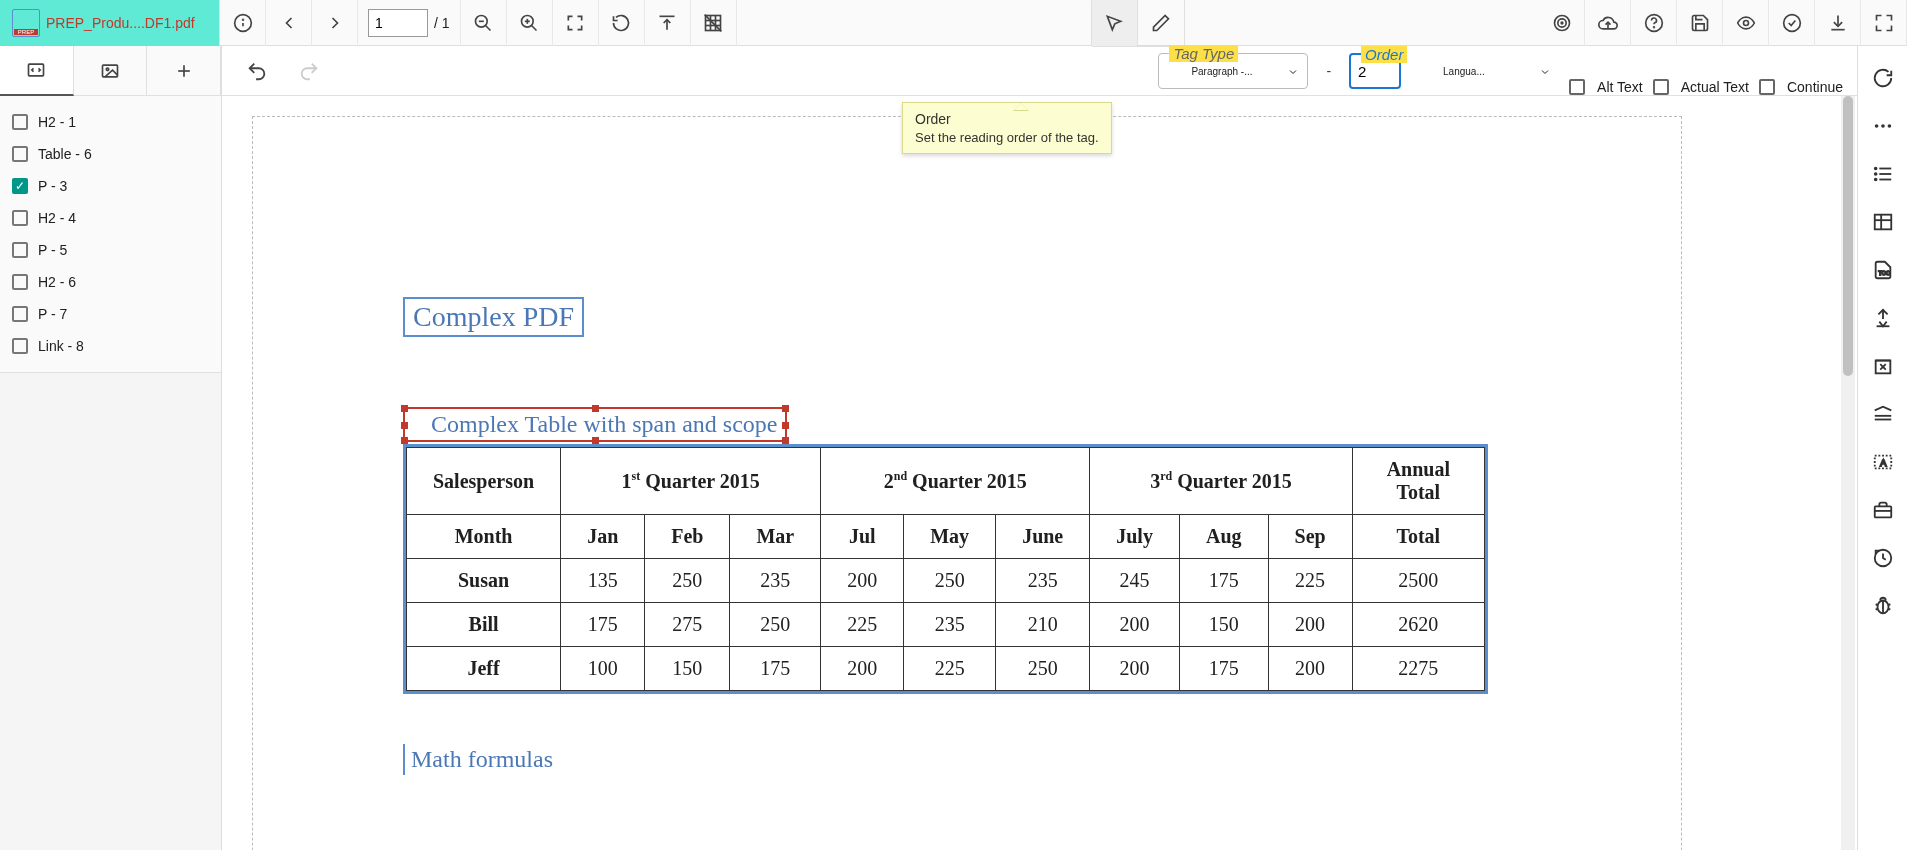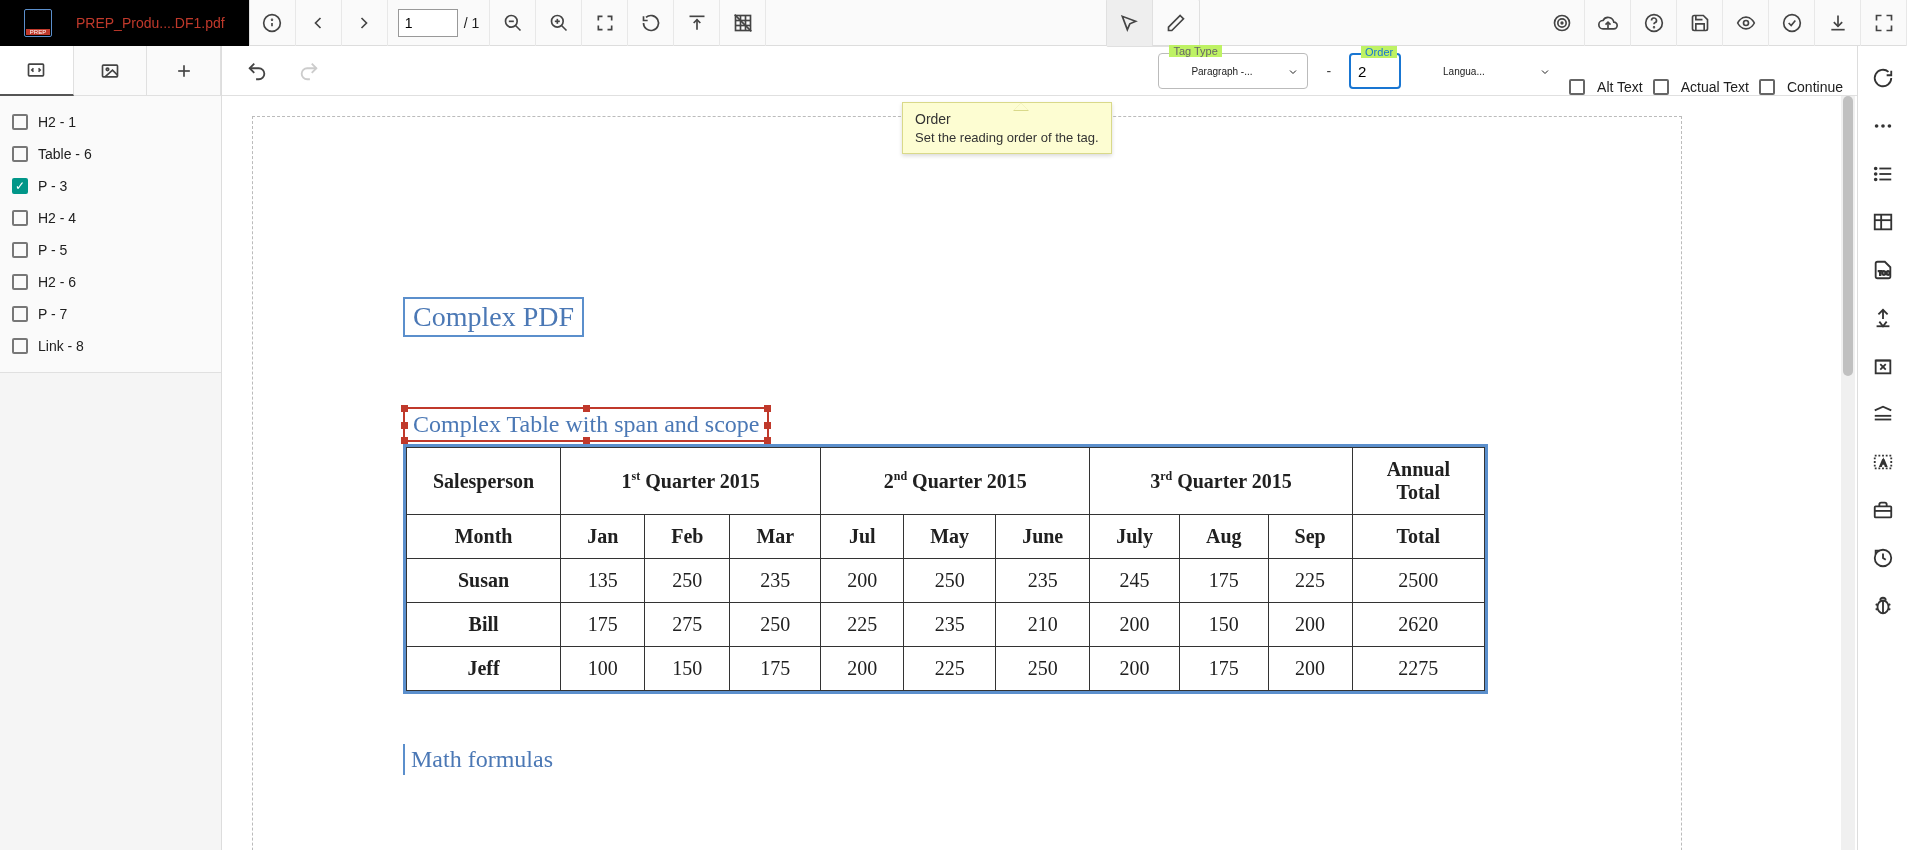--- a/index.html
+++ b/index.html
@@ -1,18 +1,18 @@
 <!DOCTYPE html>
 <html><head>
 <meta charset="utf-8">
 <style>
   * { box-sizing: border-box; margin: 0; padding: 0; }
   body { font-family: Arial, Helvetica, sans-serif; font-size: 14px; color: #202020; background: #fff; overflow: hidden; width: 1907px; height: 850px; }
   .toolbar-top { height: 46px; display: flex; align-items: center; border-bottom: 1px solid #ddd; background: #fafafa; }
-  .tab { display:flex; align-items:center; height:46px; padding: 0 24px; background:#000000; border-right: 1px solid #e0e0e0; min-width: 220px; gap:24px; }
+  .tab { display:flex; align-items:center; height:46px; padding: 0 12px; background:#5eead4; border-right: 1px solid #e0e0e0; min-width: 220px; gap:6px; }
   .tab img, .doc-icon { width:24px; height:24px; }
   .tab-label { color:#c0392b; font-size:14px; white-space: nowrap; overflow:hidden; text-overflow:ellipsis; max-width: 170px; }
   .tbtn { width:46px; height:46px; display:flex; align-items:center; justify-content:center; color:#444; border-right:1px solid #e8e8e8; cursor:pointer; }
   .tbtn svg { width:20px; height:20px; }
   .page-input { width:60px; height:28px; border:1px solid #999; padding:2px 6px; font-size:14px; }
   .page-box { display:flex; align-items:center; gap:6px; padding:0 10px; border-right:1px solid #e8e8e8; height:46px; }
   .spacer { flex:1; }
   .pointer-group { display:flex; align-items:center; border:1px solid #e0e0e0; border-radius:2px; margin: 0 8px; }
   .pointer-group .tbtn { border-right:1px solid #e0e0e0; }
   .pointer-group .tbtn:last-child { border-right:none; }
@@ -29,37 +29,37 @@
   .chk.checked::after { content:'✓'; color:#fff; font-size:12px; }
   .spacer-bottom { flex:1; border-top:1px solid #e0e0e0; background:#f5f5f5; }
 
   .center { flex:1; display:flex; flex-direction:column; position:relative; }
   .edit-bar { height:50px; border-bottom:1px solid #e0e0e0; display:flex; align-items:center; padding: 0 14px; gap:10px; position:relative; }
   .ebtn { width:42px; height:42px; display:flex; align-items:center; justify-content:center; color:#444; cursor:pointer; border-radius:3px; }
   .ebtn.disabled { color:#ccc; }
   .ebtn svg { width:22px; height:22px; }
   .fieldset { position:relative; border:1px solid #bbb; border-radius:4px; padding:6px 8px 4px; display:flex; align-items:center; gap:6px; height:36px; }
   .fieldset.focus { border-color:#1976d2; border-width:2px; padding:5px 7px 3px; }
-  .fieldset .legend { position:absolute; top:-9px; left:10px; background:#bef264; font-size:11px; color:#666; padding:0 4px; }
+  .fieldset .legend { position:absolute; top:-9px; left:10px; background:#fde047; font-size:15px; color:#666; padding:0 4px;font-style:italic; }
   .sel { border:none; outline:none; background:transparent; font-size:10px; width:90px; text-align:left;margin-left:24px; }
   .order-in { border:none; outline:none; width:34px; font-size:15px; }
   .dash { padding:0 8px; color:#444; }
   .ck { display:flex; align-items:center; gap:12px; font-size:14px;margin-top:32px; }
   .ck-box { width:16px; height:16px; border:2px solid #666; border-radius:2px; }
 
   .canvas-wrap { flex:1; overflow:auto; background:#fff; position:relative; padding:20px 30px; }
   .page { width:1430px; min-height:900px; border:1px dashed #bbb; background:#fff; position:relative; padding:180px 150px 40px; }
   .sel-box { border:2px solid #5b8fcc; display:inline-block; padding:2px 8px; }
   .title1 { font-family: 'Times New Roman', serif; font-size:28px; color:#4b78b5; }
   .sel-box.red { border:2px solid #c0392b; position:relative; }
   .handle { width:7px; height:7px; background:#c0392b; position:absolute; }
   .h-tl{top:-4px;left:-4px}.h-tr{top:-4px;right:-4px}.h-bl{bottom:-4px;left:-4px}.h-br{bottom:-4px;right:-4px}
   .h-tm{top:-4px;left:50%;margin-left:-3px}.h-bm{bottom:-4px;left:50%;margin-left:-3px}
   .h-ml{top:50%;left:-4px;margin-top:-3px}.h-mr{top:50%;right:-4px;margin-top:-3px}
-  .caption { font-family:'Times New Roman', serif; font-size:24px; color:#4b78b5; }
+  .caption { font-family:'Times New Roman', serif; font-size:24px; color:#4b78b5;margin-left:18px; }
   .tbl-wrap { border:3px solid #5b8fcc; margin-top:2px; }
   table.data { border-collapse:collapse; width:100%; }
   table.data td, table.data th { border:1px solid #333; font-family:'Times New Roman', serif; text-align:center; padding:10px 26px; font-size:20px; }
   table.data th { font-weight:bold; }
   sup { font-size:12px; }
   .math-t { font-family:'Times New Roman',serif; font-size:24px; color:#4b78b5; }
 
   .tooltip { position:absolute; background:#fdfdd2; border:1px solid #d9d98a; padding:8px 12px; font-size:13px; color:#333; box-shadow:0 2px 4px rgba(0,0,0,.15); z-index:50; }
   .tooltip .tt-title { font-weight:500; margin-bottom:3px; font-size:14px; }
   .tooltip::before { content:''; position:absolute; top:-8px; left:110px; border:8px solid transparent; border-bottom-color:#d9d98a; }

